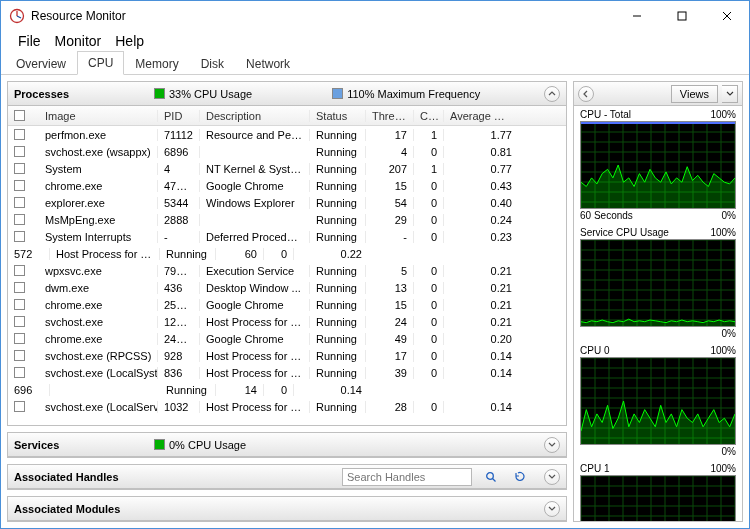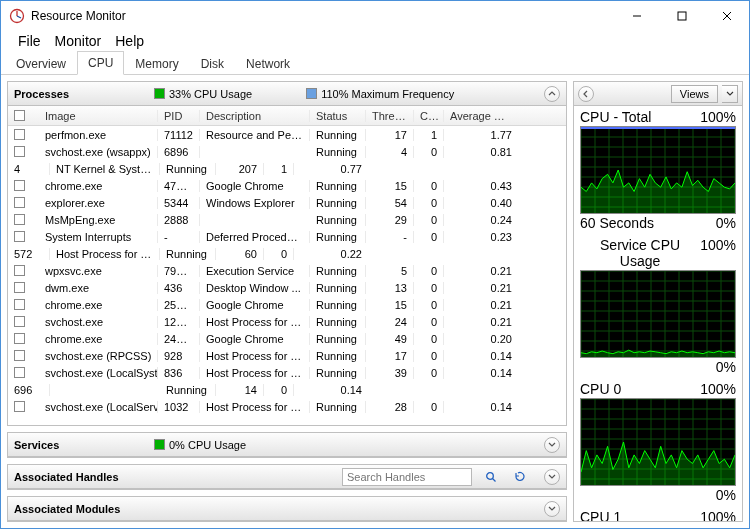--- a/index.html
+++ b/index.html
@@ -37,21 +37,21 @@
 .rows { flex: 1; overflow-y: scroll; overflow-x: hidden; }
 .ck { width: 11px; height: 11px; border: 1px solid #888; background: #fff; flex: none; }
 .search { margin-left: auto; display: flex; align-items: flex-end; gap: 10px; }
 .search input { width: 130px; height: 18px; border: 1px solid #b8b8b8; font-size: 11px; padding: 0 4px; }
 .iconbtn { width: 18px; height: 18px; display: flex; align-items: center; justify-content: center; border: 1px solid transparent; }
 .right-hdr { height: 24px; background: linear-gradient(#fdfdfd,#e4e4e4); border-bottom: 1px solid #c0c0c0; display: flex; align-items: center; padding: 0 4px; gap: 4px; }
 .right-hdr .viewsbtn { margin-left: auto; height: 18px; border: 1px solid #b0b0b0; background: linear-gradient(#fff,#e8e8e8); padding: 0 8px; font-size: 11px; display: flex; align-items: center; }
 .right-hdr .dropbtn { width: 16px; height: 18px; border: 1px solid #b0b0b0; border-left: none; background: linear-gradient(#fff,#e8e8e8); display: flex; align-items: center; justify-content: center; }
 .graphs { flex: 1; overflow-y: auto; overflow-x: hidden; padding: 2px 6px; }
 .graphwrap { margin-bottom: 4px; }
-.graphlbl { display: flex; justify-content: space-between; font-size: 14px; padding: 1px 0; text-align: center; }
+.graphlbl { display: flex; justify-content: space-between; font-size: 10px; padding: 1px 0; text-align: center; }
 .graph { width: 156px; height: 88px; border: 1px solid #888; background: #000; position: relative; overflow: hidden; }
 .grid { position: absolute; inset: 0; }
 .gline { stroke: #0a4a0a; stroke-width: 1; }
 .trace { stroke: #00ff00; stroke-width: 1; fill: none; }
 .fillpoly { fill: rgba(0,255,0,0.25); stroke: none; }
 ::-webkit-scrollbar { width: 16px; background: #f0f0f0; }
 ::-webkit-scrollbar-thumb { background: #c8c8c8; border: 1px solid #a8a8a8; }
 </style>
 </head>
 <body>
@@ -104,21 +104,21 @@
   <div class="body">
     <div class="left">
 
       <div class="panel processes">
         <div class="panelhdr">
           <span class="pname">Processes</span>
           <span class="stat">
               <span class="sq" style="background:#00b000"></span>
               <span>33% CPU Usage</span>
             </span>
-          <span class="stat" style="margin-left:44px">
+          <span class="stat" style="margin-left:70px">
               <span class="sq" style="background:#6aa0e0"></span>
               <span>110% Maximum Frequency</span>
             </span>
           <span class="chev">
               <svg width="8" height="8">
                 <path d="M1 5 L4 2 L7 5" fill="none" stroke="#555" stroke-width="1.2"></path>
               </svg>
             </span>
         </div>
         <div class="colhdr">
@@ -152,20 +152,24 @@
                 <span>svchost.exe (wsappx)</span>
               </div>
               <div class="c-pid">6896</div>
               <div class="c-desc"></div>
               <div class="c-status">Running</div>
               <div class="c-thr">4</div>
               <div class="c-cpu">0</div>
               <div class="c-avg" style="border-right:none">0.81</div>
             </div>
             <div class="row">
+              <div class="c-img">
+                <span class="ck"></span>
+                <span>System</span>
+              </div>
               <div class="c-pid">4</div>
               <div class="c-desc">NT Kernel &amp; System</div>
               <div class="c-status">Running</div>
               <div class="c-thr">207</div>
               <div class="c-cpu">1</div>
               <div class="c-avg" style="border-right:none">0.77</div>
             </div>
             <div class="row">
               <div class="c-img">
                 <span class="ck"></span>

